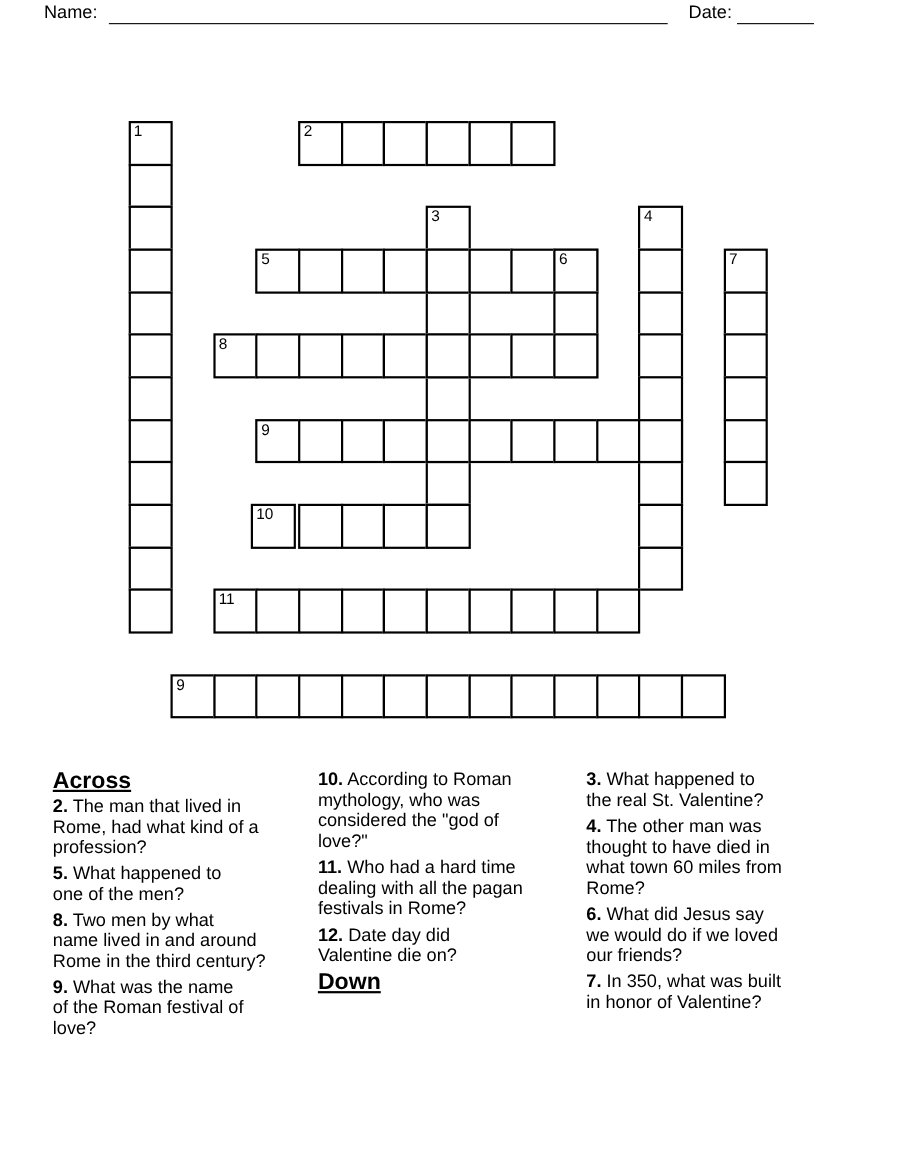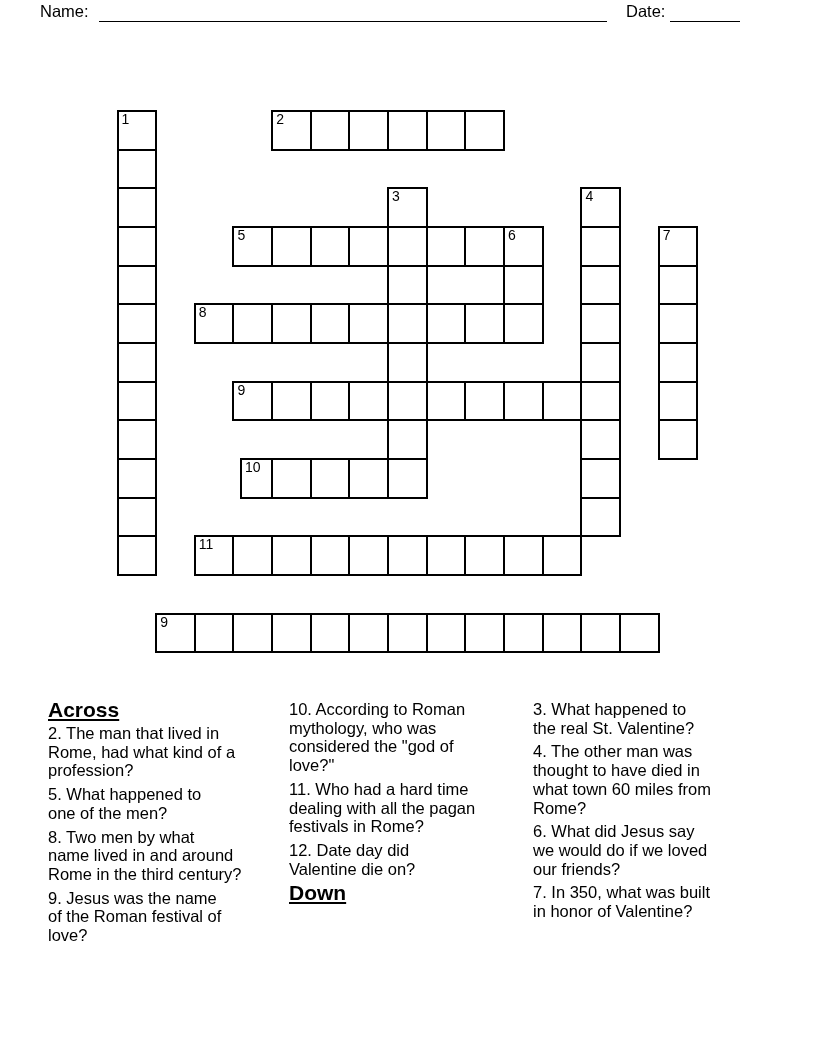--- a/index.html
+++ b/index.html
@@ -33,21 +33,21 @@
   
   .clue-col{position:absolute;top:700px;width:245px;}
   .col-1{left:48px;}
   .col-2{left:289px;}
   .col-3{left:533px;}
   .clue-heading{
     font-size:21px;line-height:19px;font-weight:700;margin:0 0 5px 0;
     text-decoration:underline;text-decoration-thickness:1.6px;text-underline-offset:2px;
   }
   .clue{font-size:16.5px;line-height:18.7px;margin:0 0 5px 0;}
-  .clue .cnum{font-weight:400;}
+  .clue .cnum{font-weight:700;}
   .clue-text{white-space:pre-line;}
 </style>
 </head>
 <body>
 
 <div class="page">
 
   <span class="hdr-label lbl-name">Name:</span>
   <span class="blank blank-name"></span>
   <span class="hdr-label lbl-date">Date:</span>
@@ -137,21 +137,21 @@
       </div>
       <div class="cell" style="left: 271.14px; top: 380.62px;"></div>
       <div class="cell" style="left: 309.8px; top: 380.62px;"></div>
       <div class="cell" style="left: 348.46px; top: 380.62px;"></div>
       <div class="cell" style="left: 387.12px; top: 380.62px;"></div>
       <div class="cell" style="left: 425.78px; top: 380.62px;"></div>
       <div class="cell" style="left: 464.44px; top: 380.62px;"></div>
       <div class="cell" style="left: 503.1px; top: 380.62px;"></div>
       <div class="cell" style="left: 541.76px; top: 380.62px;"></div>
       <div class="cell" style="left: 580.42px; top: 380.62px;"></div>
-      <div class="cell" style="left: 240px; top: 457.94px;">
+      <div class="cell" style="left: 228px; top: 457.94px;">
         <span class="cellnum">10</span>
       </div>
       <div class="cell" style="left: 271.14px; top: 457.94px;"></div>
       <div class="cell" style="left: 309.8px; top: 457.94px;"></div>
       <div class="cell" style="left: 348.46px; top: 457.94px;"></div>
       <div class="cell" style="left: 387.12px; top: 457.94px;"></div>
       <div class="cell" style="left: 193.82px; top: 535.26px;">
         <span class="cellnum">11</span>
       </div>
       <div class="cell" style="left: 232.48px; top: 535.26px;"></div>
@@ -183,21 +183,21 @@
   <div class="clue-col col-1" id="clue-col-1">
       <div class="clue-heading">Across</div>
       <div class="clue"><span class="cnum">2.</span><span class="clue-text"> The man that lived in
 Rome, had what kind of a
 profession?</span></div>
       <div class="clue"><span class="cnum">5.</span><span class="clue-text"> What happened to
 one of the men?</span></div>
       <div class="clue"><span class="cnum">8.</span><span class="clue-text"> Two men by what
 name lived in and around
 Rome in the third century?</span></div>
-      <div class="clue"><span class="cnum">9.</span><span class="clue-text"> Jesus was the name
+      <div class="clue"><span class="cnum">9.</span><span class="clue-text"> What was the name
 of the Roman festival of
 love?</span></div>
     </div>
   <div class="clue-col col-2" id="clue-col-2">
       <div class="clue"><span class="cnum">10.</span><span class="clue-text"> According to Roman
 mythology, who was
 considered the "god of
 love?"</span></div>
       <div class="clue"><span class="cnum">11.</span><span class="clue-text"> Who had a hard time
 dealing with all the pagan

